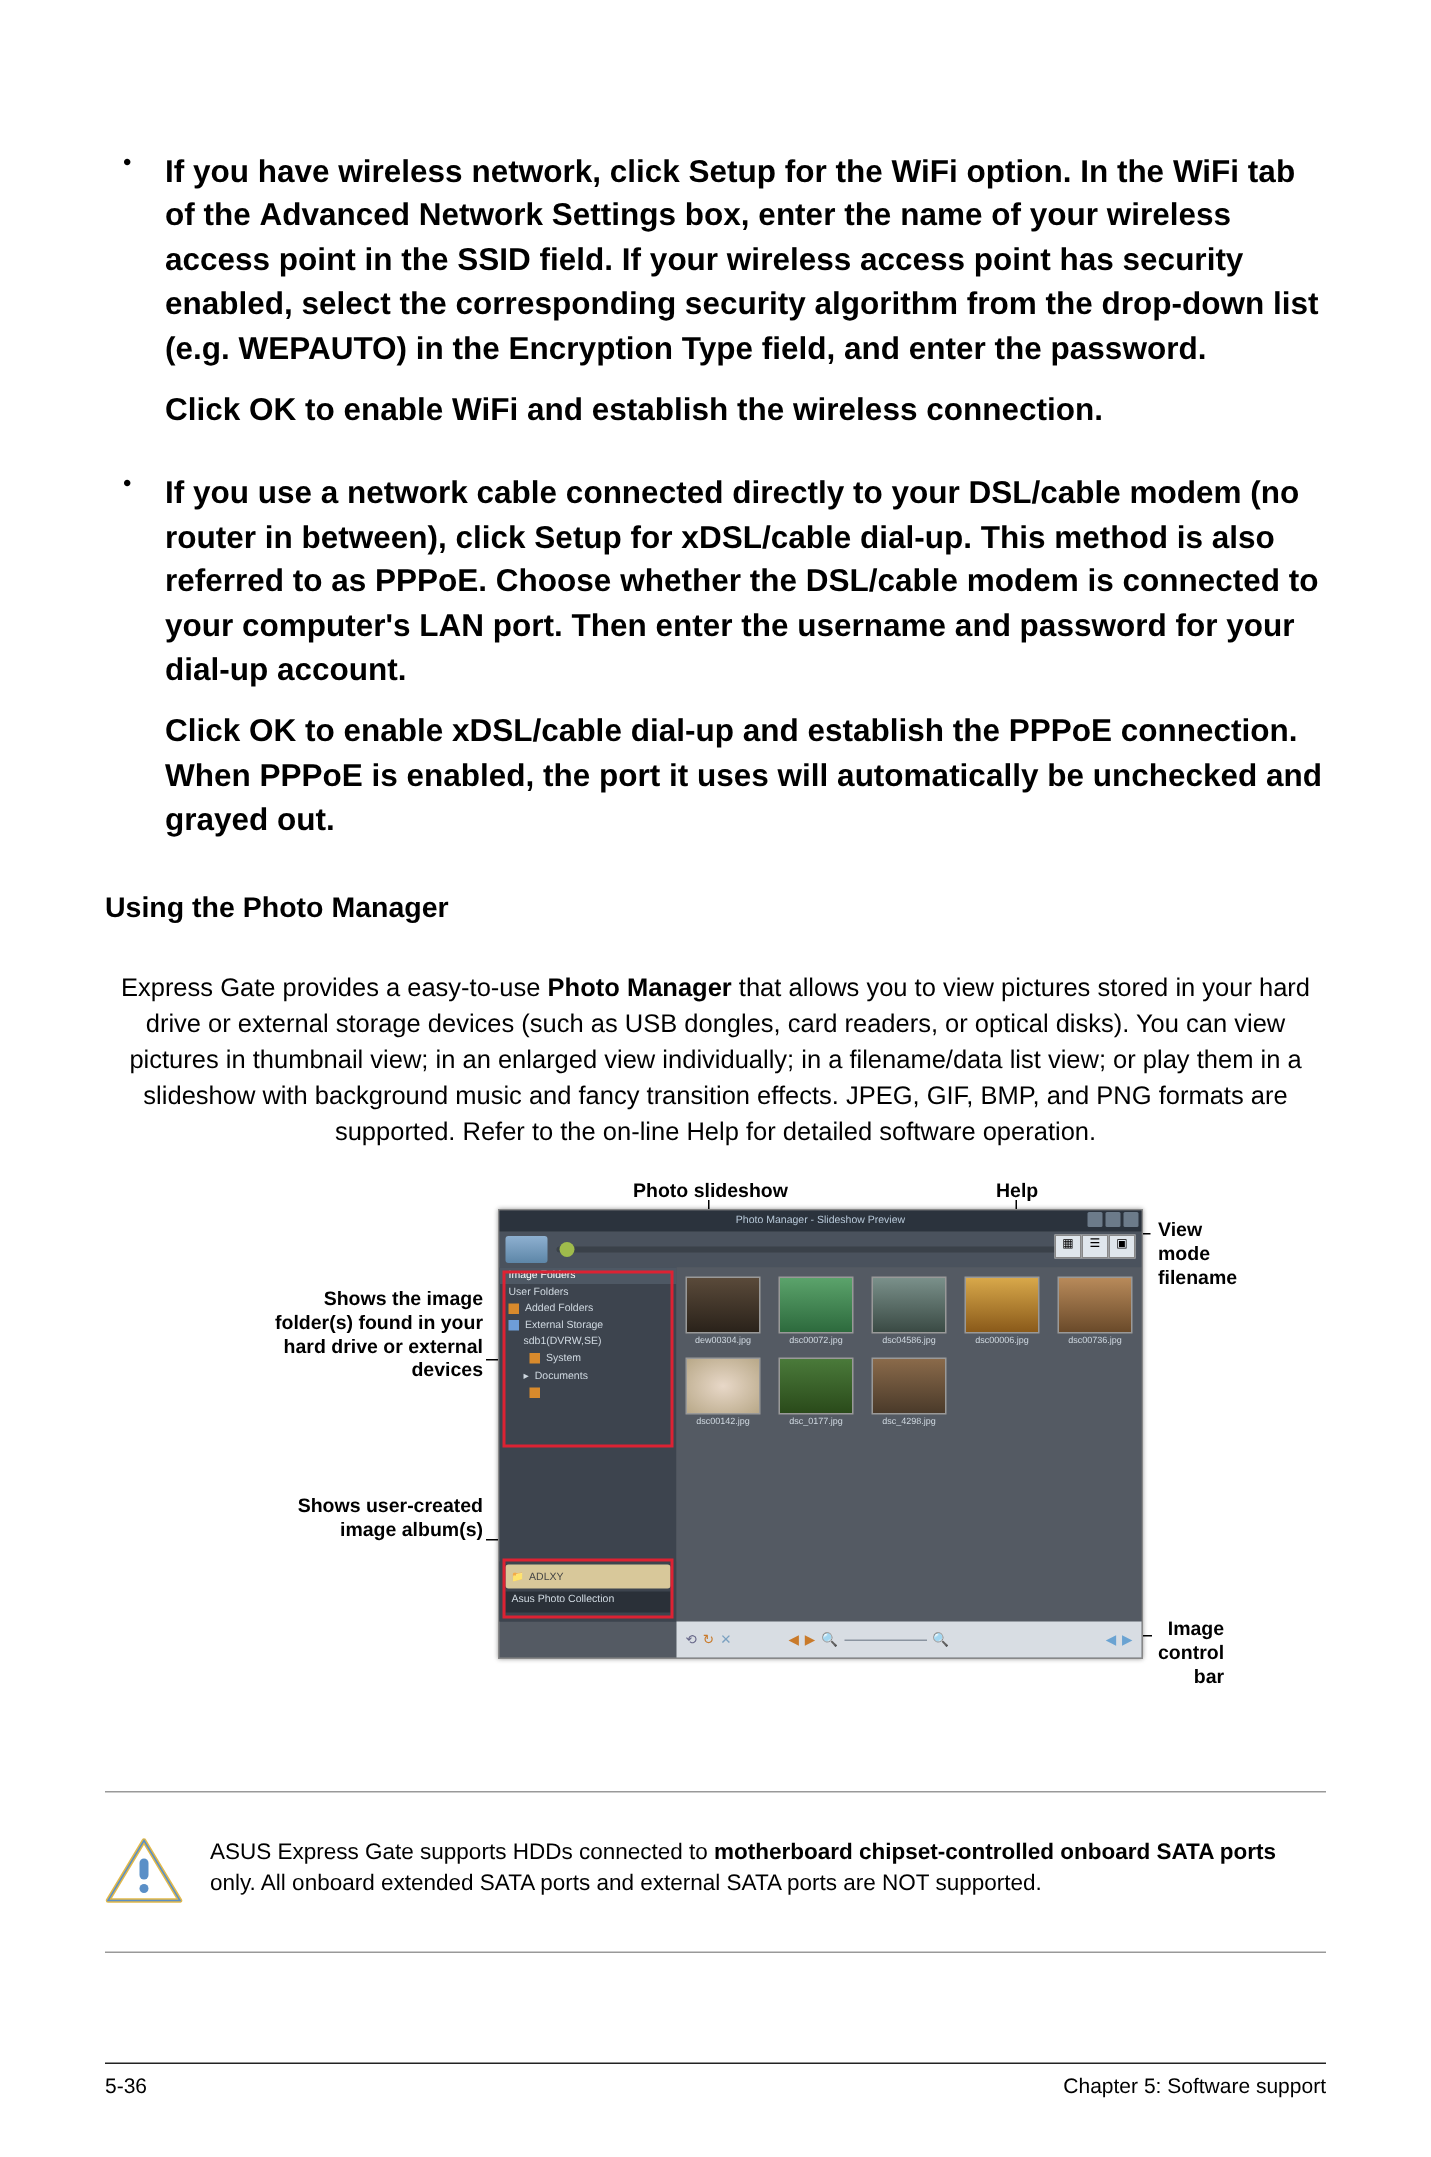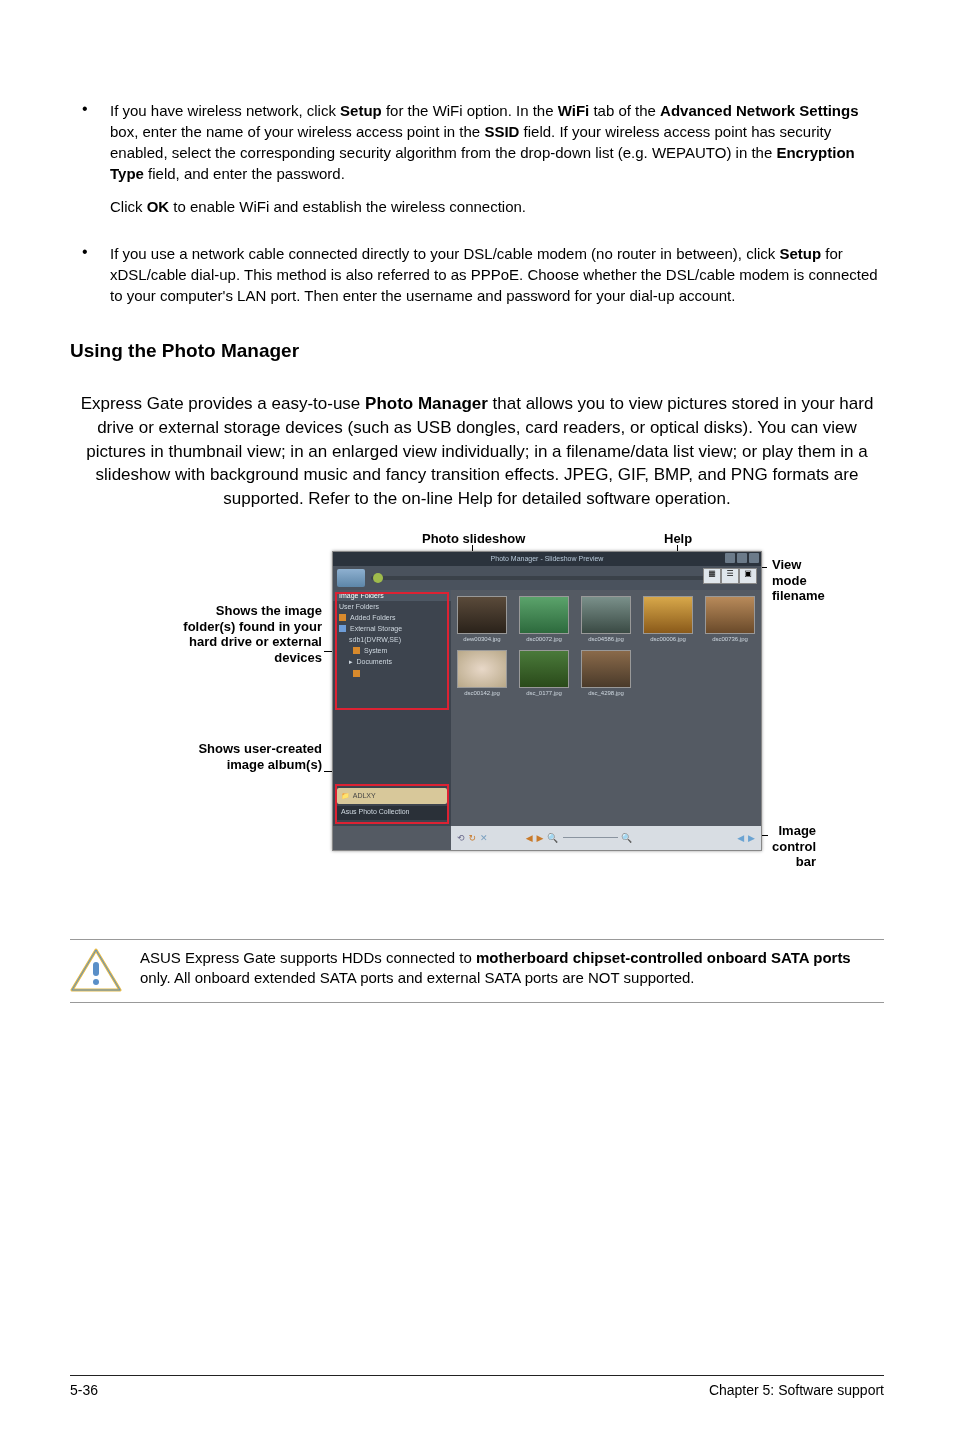--- a/index.html
+++ b/index.html
@@ -17,22 +17,23 @@
       margin-bottom: 14px;
     }
     .bullet {
       width: 40px;
       flex-shrink: 0;
       font-size: 16px;
       padding-left: 12px;
     }
     .bullet-content {
       flex: 1;
-      font-size: 15px;
+      font-size: 21px;
       line-height: 1.4;
+      font-weight: bold;
     }
     .bullet-content p {
       margin-bottom: 12px;
     }
     .section-heading {
       font-size: 19px;
       font-weight: bold;
       margin-top: 22px;
       margin-bottom: 30px;
     }
@@ -131,21 +132,21 @@
     .lbl-top2{position:absolute;left:492px;top:0;font-size:13px;font-weight:bold;}
     .lbl-right1{position:absolute;left:600px;top:26px;font-size:13px;font-weight:bold;line-height:1.2;}
     .lbl-right2{position:absolute;left:600px;top:292px;font-size:13px;font-weight:bold;line-height:1.2;text-align:right;}
     .lbl-left1{position:absolute;left:0;top:72px;width:150px;text-align:right;font-size:13px;font-weight:bold;line-height:1.2;}
     .lbl-left2{position:absolute;left:0;top:210px;width:150px;text-align:right;font-size:13px;font-weight:bold;line-height:1.2;}
     .line{position:absolute;background:#000;}
     .callout-box {
       display:flex;
       border-top:1px solid #999;
       border-bottom:1px solid #999;
-      padding:8px 0;
+      padding:30px 0;
       margin-top: 28px;
       gap: 18px;
       align-items:flex-start;
     }
     .callout-icon {
       width:52px;height:46px;flex-shrink:0;
     }
     .callout-text {
       font-size:15px;line-height:1.35;
     }
@@ -167,20 +168,21 @@
   <div class="bullet-content">
     <p>If you have wireless network, click <strong>Setup</strong> for the WiFi option. In the <strong>WiFi</strong> tab of the <strong>Advanced Network Settings</strong> box, enter the name of your wireless access point in the <strong>SSID</strong> field. If your wireless access point has security enabled, select the corresponding security algorithm from the drop-down list (e.g. WEPAUTO) in the <strong>Encryption Type</strong> field, and enter the password.</p>
     <p>Click <strong>OK</strong> to enable WiFi and establish the wireless connection.</p>
   </div>
 </div>
 
 <div class="bullet-item">
   <div class="bullet">•</div>
   <div class="bullet-content">
     <p>If you use a network cable connected directly to your DSL/cable modem (no router in between), click <strong>Setup</strong> for xDSL/cable dial-up. This method is also referred to as PPPoE. Choose whether the DSL/cable modem is connected to your computer's LAN port. Then enter the username and password for your dial-up account.</p>
+    <p>Click <strong>OK</strong> to enable xDSL/cable dial-up and establish the PPPoE connection. When PPPoE is enabled, the port it uses will automatically be unchecked and grayed out.</p>
   </div>
 </div>
 
 <h3 class="section-heading">Using the Photo Manager</h3>
 
 <p class="body-para">Express Gate  provides a easy-to-use <strong>Photo Manager</strong> that allows you to view pictures stored in your hard drive or external storage devices (such as USB dongles, card readers, or optical disks). You can view pictures in thumbnail view; in an enlarged view individually; in a filename/data list view; or play them in a slideshow with background music and fancy transition effects. JPEG, GIF, BMP, and PNG formats are supported. Refer to the on-line Help for detailed software operation.</p>
 
 <div class="figure">
   <div class="lbl-top1">Photo slideshow</div>
   <div class="lbl-top2">Help</div>

